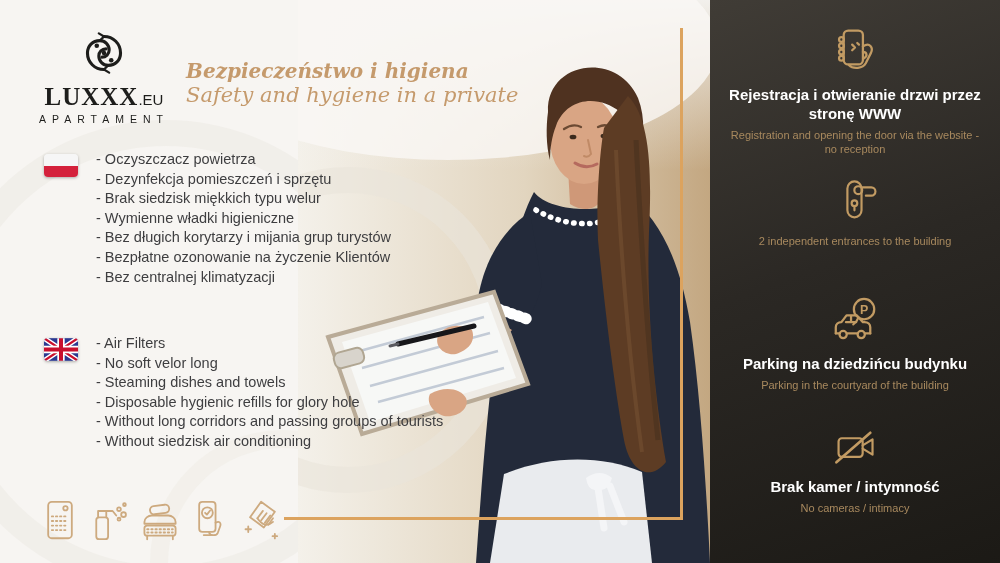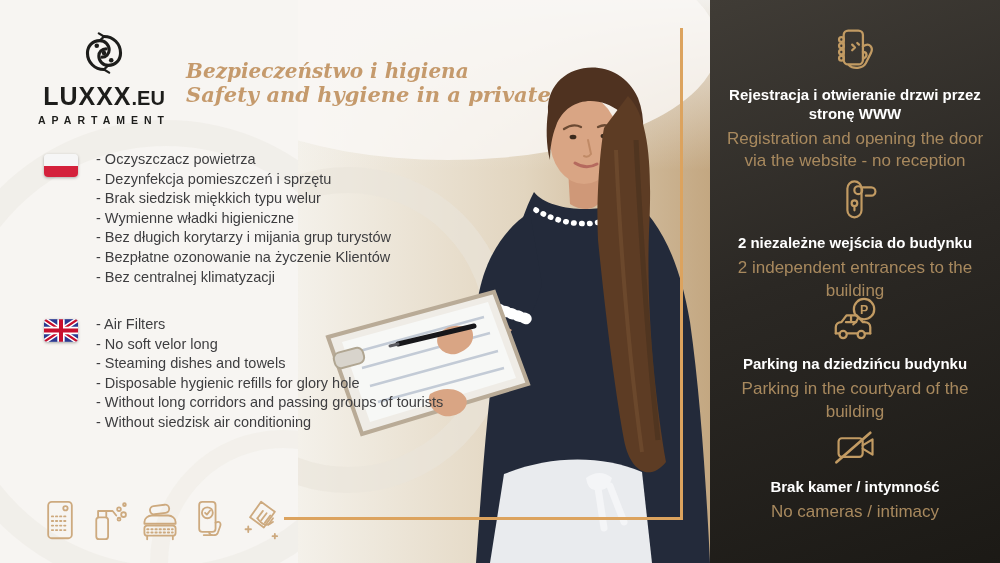--- a/index.html
+++ b/index.html
@@ -7,33 +7,33 @@
          background:#f7f5f2;font-family:"Liberation Sans",sans-serif;}
 
   
   .wm{position:absolute;border-radius:50%;border:26px solid #edeae3;opacity:.55;z-index:0;}
   .wm1{width:420px;height:420px;left:-70px;top:120px;}
   .wm2{width:230px;height:230px;left:150px;top:430px;border-width:18px;opacity:.45;}
 
   
   .logo{position:absolute;left:35px;top:22px;width:138px;text-align:center;z-index:3;color:#1d1d1b;}
   .logo svg{display:block;margin:0 auto;}
-  .logo .brand{font-family:Liberation Sans, sans-serif;font-size:25px;font-weight:700;letter-spacing:1px;line-height:1;}
-  .logo .tld{font-size:20px;font-weight:700;}
-  .logo .sub{font-size:10.5px;font-weight:700;letter-spacing:6px;margin-top:4px;}
+  .logo .brand{font-family:Liberation Serif, serif;font-size:25px;font-weight:700;letter-spacing:1px;line-height:1;}
+  .logo .tld{font-size:15px;font-weight:400;}
+  .logo .sub{font-size:10.5px;font-weight:400;letter-spacing:6px;margin-top:4px;}
 
   
   .headline{position:absolute;left:186px;top:60px;z-index:3;
             font-family:"DejaVu Serif",serif;font-style:italic;color:#c59a6c;}
   .headline .t1{font-size:20px;font-weight:700;line-height:1.1;}
-  .headline .t2{font-size:21px;font-weight:700;line-height:1.25;}
+  .headline .t2{font-size:21px;font-weight:400;line-height:1.25;}
 
   
   .section{position:absolute;left:44px;z-index:3;}
-  .sec-pl{top:150px;} .sec-en{top:315px;}
+  .sec-pl{top:150px;} .sec-en{top:334px;}
   .flag{position:absolute;left:0;top:4px;width:34px;height:23px;border-radius:4px;
         overflow:hidden;box-shadow:0 1px 3px rgba(0,0,0,.3);}
   .flag-pl .top{height:50%;background:#f6f6f6;} .flag-pl .bot{height:50%;background:#d4213c;}
   .blist{margin:0 0 0 52px;padding:0;list-style:none;color:#3e3e40;font-size:14.5px;line-height:19.6px;}
 
   
   .foot-icons{position:absolute;left:40px;top:496px;display:flex;gap:9px;z-index:3;}
   .foot-icons svg{stroke:#c9a273;fill:none;stroke-width:2;stroke-linecap:round;stroke-linejoin:round;opacity:.9;}
 
   
@@ -45,21 +45,21 @@
   .photo{position:absolute;left:298px;top:0;width:412px;height:563px;z-index:2;}
 
   
   .panel{position:absolute;left:710px;top:0;width:327px;height:563px;z-index:5;
          background:linear-gradient(160deg,#403c36 0%,#2b2824 45%,#1b1915 100%);}
   .feature{position:absolute;left:15px;width:260px;text-align:center;}
   .f0{top:26px;} .f1{top:176px;} .f2{top:295px;} .f3{top:424px;}
   .feature .ficon{display:flex;justify-content:center;margin-bottom:8px;}
   .feature svg{stroke:#c29b63;fill:none;stroke-width:2;stroke-linecap:round;stroke-linejoin:round;}
   .ftitle{color:#ffffff;font-size:15px;font-weight:700;line-height:1.25;margin-bottom:4px;}
-  .fsub{color:#a8895e;font-size:17px;line-height:1.35;}
+  .fsub{color:#a8895e;font-size:11px;line-height:1.35;}
 </style>
 </head>
 <body>
 
 <div class="stage">
 
   <div class="wm wm1"></div>
   <div class="wm wm2"></div>
 
   <div class="logo">
@@ -250,21 +250,20 @@
     <div class="feature f1">
       <div class="ficon">
         <svg width="50" height="50" viewBox="0 0 46 46">
           <rect x="16" y="5" width="13" height="33" rx="6.5"></rect>
           <circle cx="22.5" cy="25" r="2.6"></circle>
           <path d="M22.5 27.6 v4"></path>
           <circle cx="26" cy="13" r="3.6"></circle>
           <path d="M29 10.5 h9 a3.8 3.8 0 0 1 0 7.6 h-5"></path>
         </svg>
       </div>
-      <div class="ftitle">2 niezależne wejścia do budynku</div>
       <div class="fsub">2 independent entrances to the building</div>
     </div>
 
     <div class="feature f2">
       <div class="ficon">
         <svg width="52" height="52" viewBox="0 0 46 46">
           <circle cx="31" cy="12.5" r="9"></circle>
           <path d="M26 20 q-1.5 4 -4.5 6"></path>
           <text x="31" y="16.5" text-anchor="middle" font-size="11" font-weight="bold" fill="#c29b63" stroke="none" font-family="Liberation Sans, sans-serif">P</text>
           <path d="M6 34 v-5.5 c0 -2.5 2 -4.5 5 -4.5 l4.5 -6 h9 l5.5 6 h1.5 c3 0 5 2 5 4.5 v5.5"></path>

